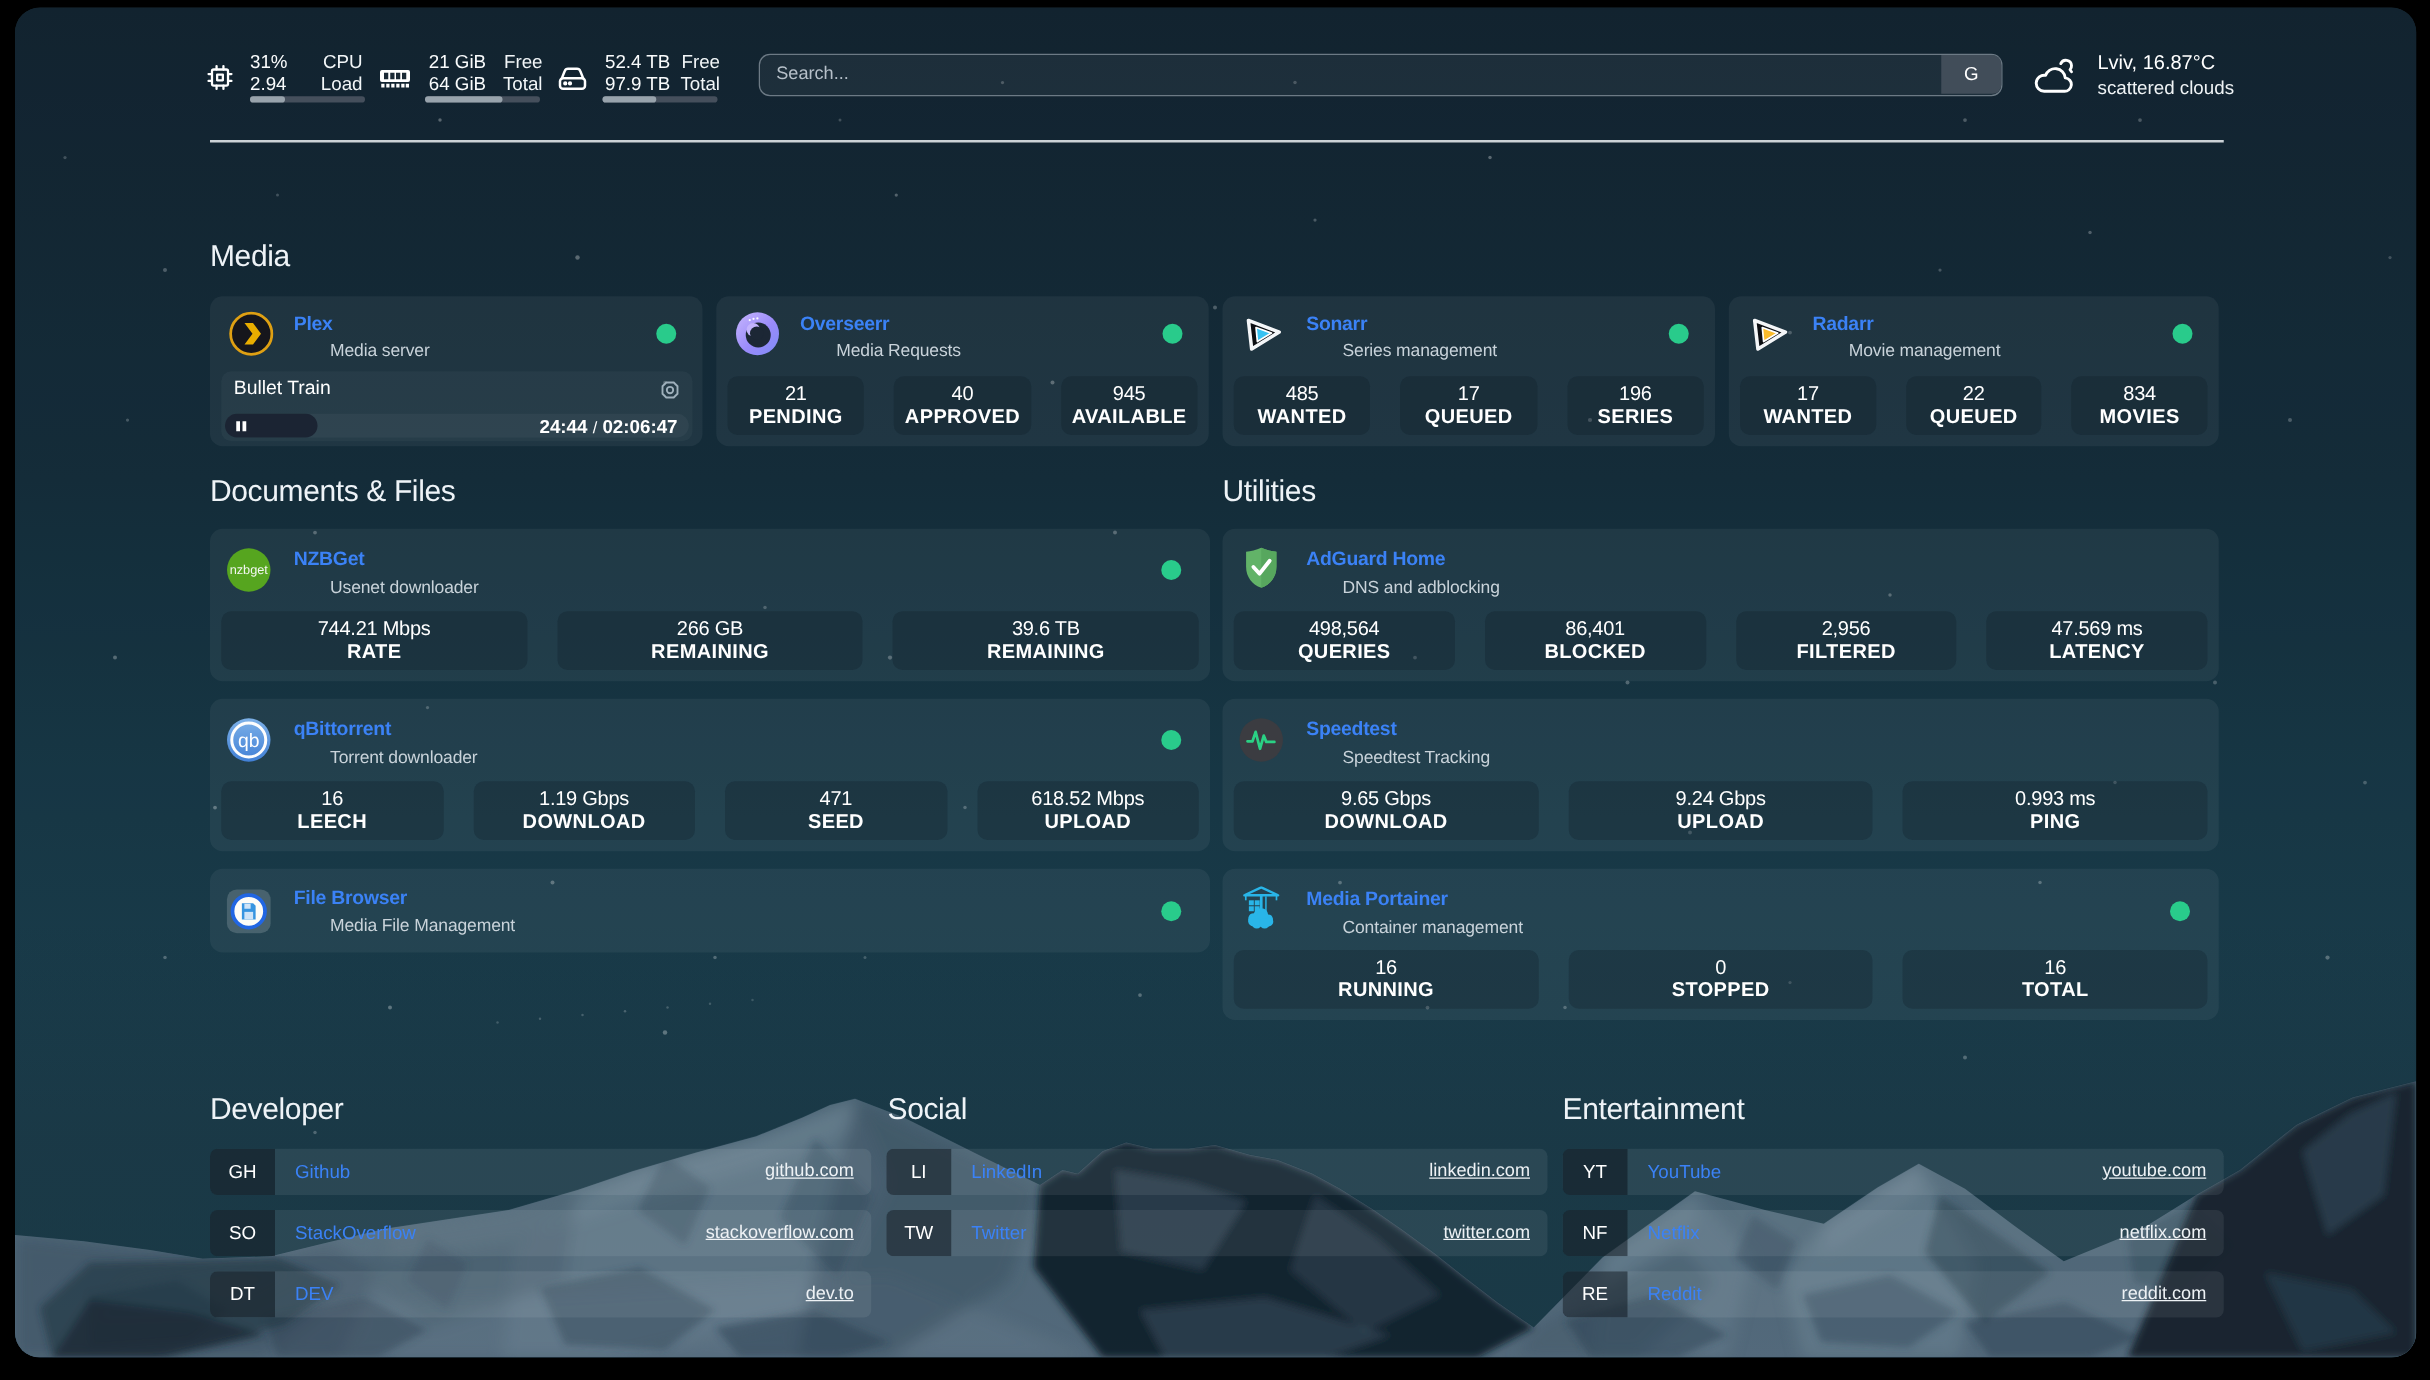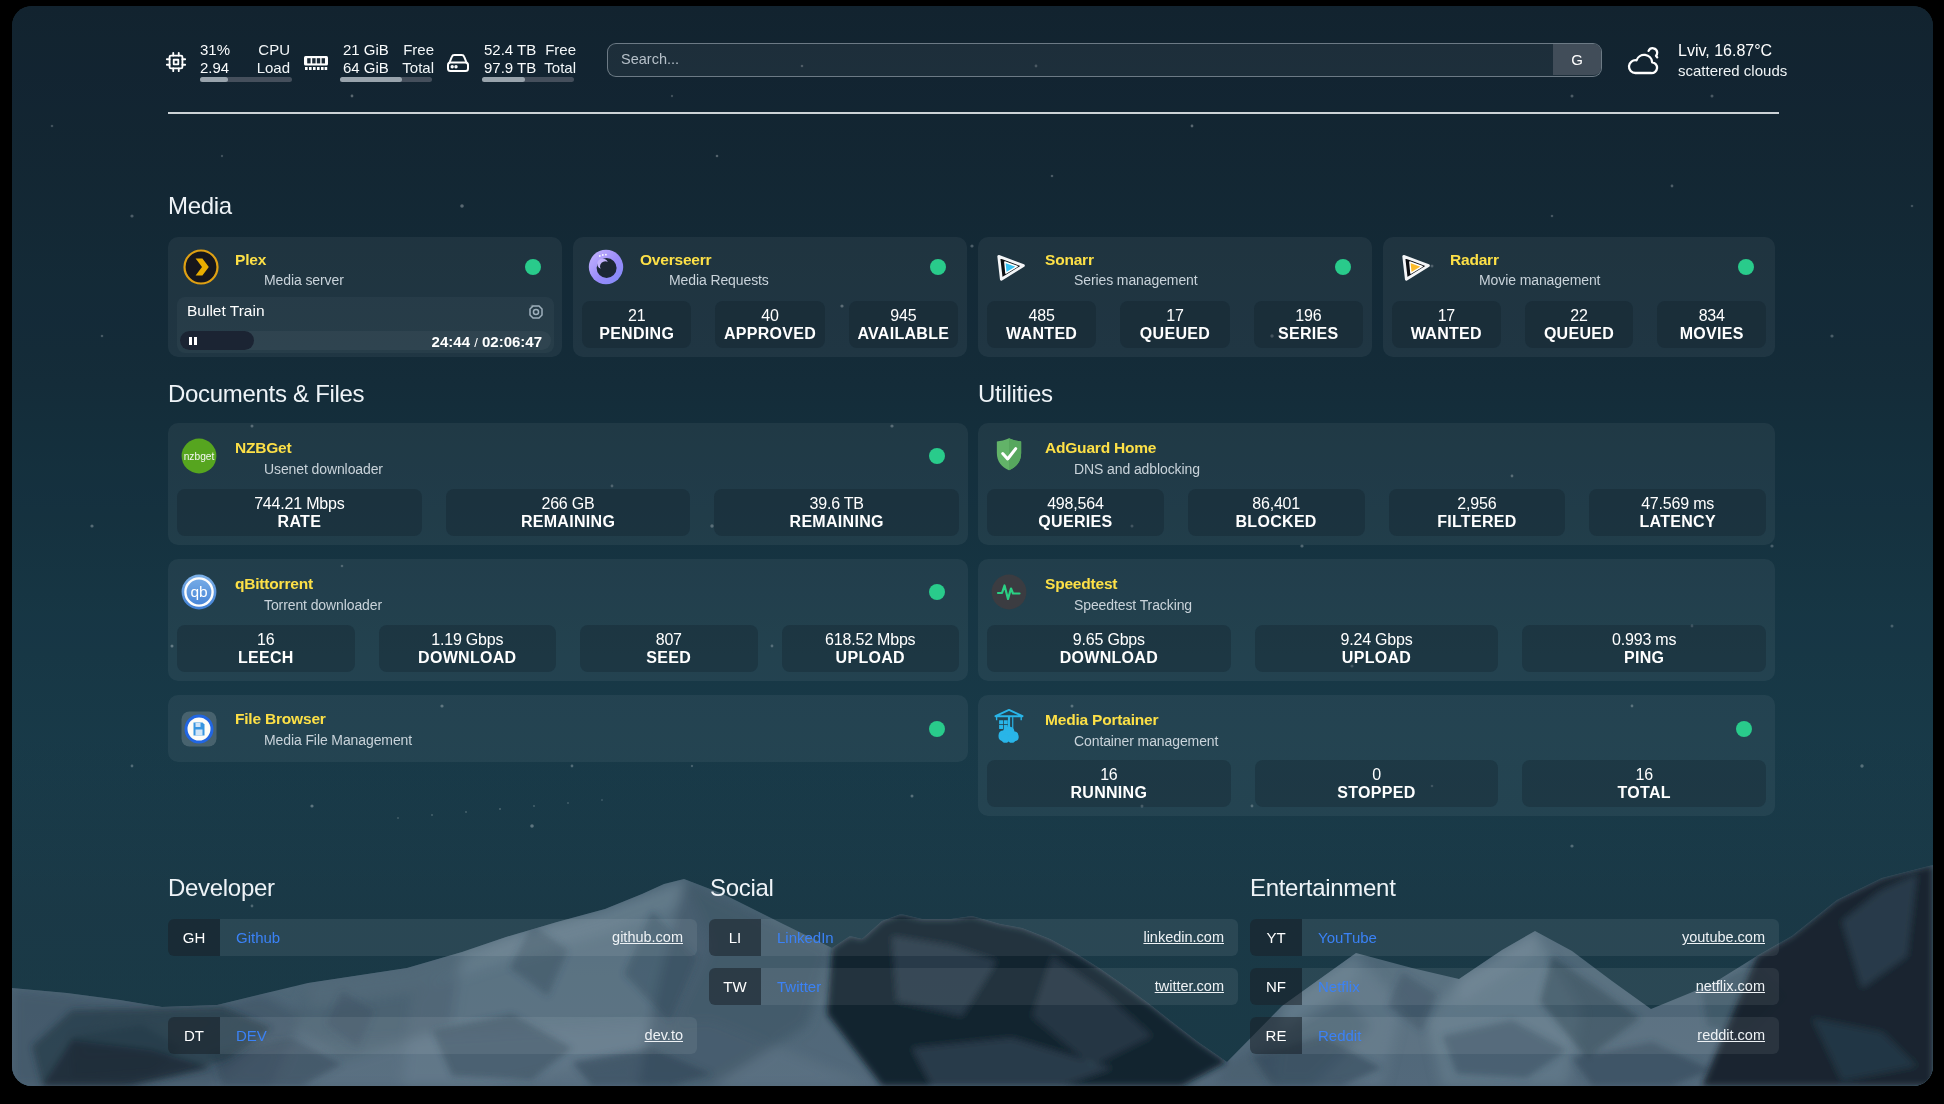--- a/index.html
+++ b/index.html
@@ -20,21 +20,21 @@
   #search .g { position:absolute; right:0; top:0; width:48px; height:31px; background:#414d59;
     border-radius:0 7px 7px 0; color:#fff; font-size:15px; text-align:center; line-height:31px; }
   #wtxt1 { position:absolute; left:1666px; top:36px; font-size:16px; color:#fff; font-weight:500; }
   #wtxt2 { position:absolute; left:1666px; top:56px; font-size:15px; color:#f0f4f6; }
   #hr { position:absolute; left:156px; top:106px; width:1611px; height:2px; background:rgba(245,249,251,0.82); }
   
   .sechead { position:absolute; color:#eef3f7; font-size:24px; font-weight:400; letter-spacing:-0.3px; }
   
   .card { position:absolute; background:rgba(255,255,255,0.055); border-radius:10px; }
   .cicon { position:absolute; left:16px; top:24px; width:36px; height:36px; }
-  .ctitle { position:absolute; left:67px; top:14px; font-size:15.5px; font-weight:700; letter-spacing:-0.2px; color:#fde047; white-space:nowrap; }
+  .ctitle { position:absolute; left:67px; top:14px; font-size:15.5px; font-weight:700; letter-spacing:-0.2px; color:#3b82f6; white-space:nowrap; }
   .csub { position:absolute; left:68px; top:35px; font-size:14px; letter-spacing:-0.1px; color:#c9d3da; white-space:nowrap;margin-left:28px; }
     .dotc { position:absolute; width:16px; height:16px; border-radius:50%; background:#29cb8b; }
   .stats { position:absolute; left:9px; right:9px; bottom:9px; display:flex; gap:24px; }
   .sb { flex:1; height:47px; background:rgba(13,23,33,0.26); border-radius:8px; text-align:center; overflow:hidden; }
   .sb .n { display:block; margin-top:4px; font-size:16px; line-height:21px; color:#fff; font-weight:400; letter-spacing:-0.2px; }
   .sb .l { display:block; font-size:16px; line-height:16px; color:#fff; font-weight:700; letter-spacing:0.3px; }
   
   .bm { position:absolute; height:37px; background:rgba(255,255,255,0.075); border-radius:6px; overflow:hidden; }
   .bm .ab { position:absolute; left:0; top:0; width:52px; height:37px; background:rgba(8,15,24,0.5);
     color:#fff; font-size:15px; text-align:center; line-height:37px; }
@@ -427,21 +427,21 @@
     <div class="stats">
       <div class="sb">
           <span class="n">16</span>
           <span class="l">LEECH</span>
         </div>
       <div class="sb">
           <span class="n">1.19 Gbps</span>
           <span class="l">DOWNLOAD</span>
         </div>
       <div class="sb">
-          <span class="n">807</span>
+          <span class="n">471</span>
           <span class="l">SEED</span>
         </div>
       <div class="sb">
           <span class="n">618.52 Mbps</span>
           <span class="l">UPLOAD</span>
         </div>
     </div>
   </div>
 
   <div class="card" style="left:966px;top:553px;width:797px;height:122px">
@@ -521,20 +521,25 @@
 
   <div class="sechead" style="left:156px;top:868px">Developer</div>
   <div class="sechead" style="left:698px;top:868px">Social</div>
   <div class="sechead" style="left:1238px;top:868px">Entertainment</div>
 
   <div class="bm" style="left:156px;top:913px;width:529px">
       <span class="ab">GH</span>
       <span class="nm">Github</span>
       <span class="url">github.com</span>
     </div>
+  <div class="bm" style="left:156px;top:962px;width:529px">
+      <span class="ab">SO</span>
+      <span class="nm">StackOverflow</span>
+      <span class="url">stackoverflow.com</span>
+    </div>
   <div class="bm" style="left:156px;top:1011px;width:529px">
       <span class="ab">DT</span>
       <span class="nm">DEV</span>
       <span class="url">dev.to</span>
     </div>
 
   <div class="bm" style="left:697px;top:913px;width:529px">
       <span class="ab">LI</span>
       <span class="nm">LinkedIn</span>
       <span class="url">linkedin.com</span>

